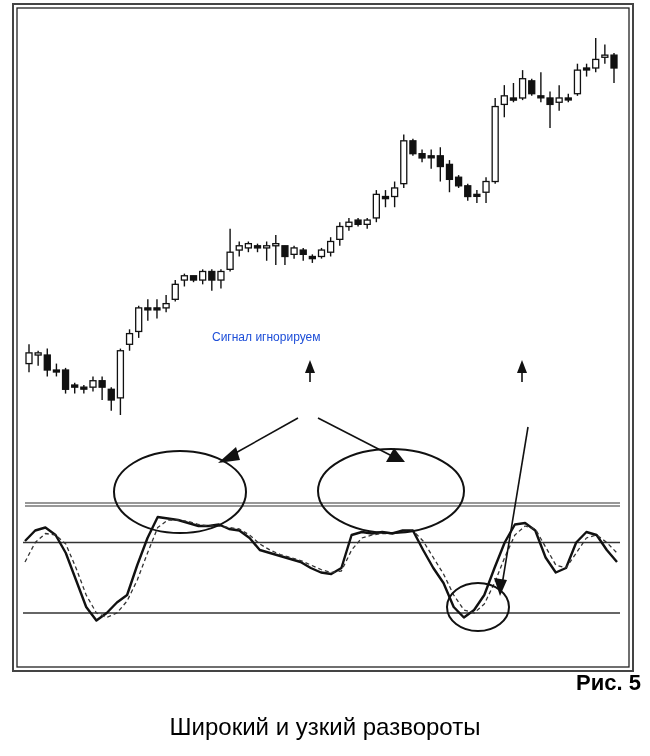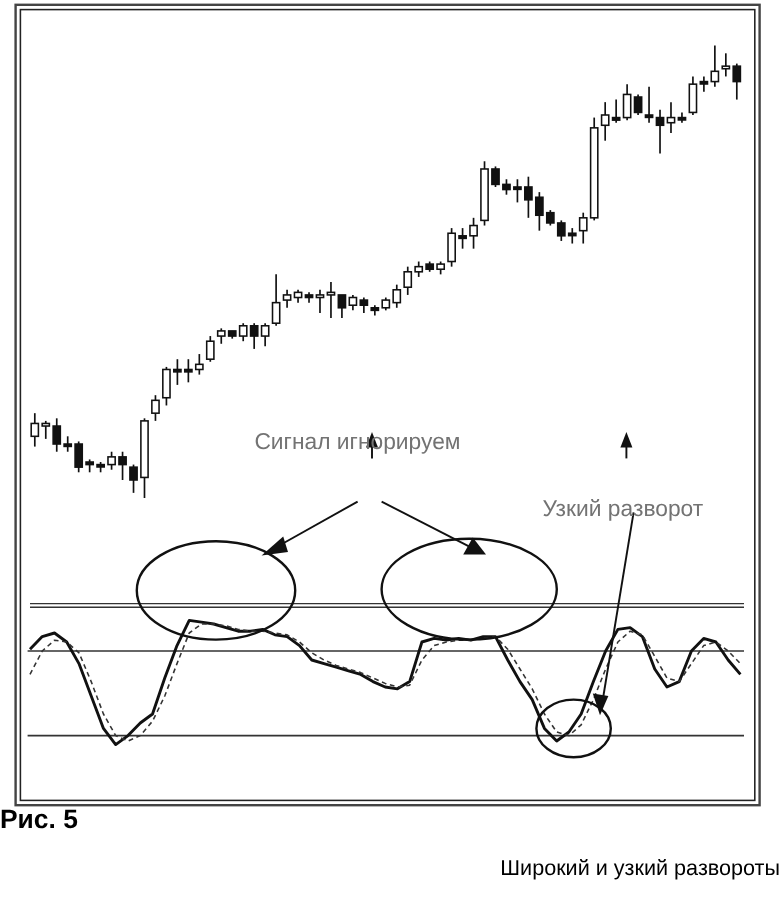--- a/index.html
+++ b/index.html
@@ -1,23 +1,23 @@
 <!DOCTYPE html>
 <html><head>
 <meta charset="utf-8">
 <style>
   html, body { margin: 0; padding: 0; background: #ffffff; }
   body { width: 650px; height: 756px; position: relative; overflow: hidden;
          font-family: "Liberation Sans", "DejaVu Sans", sans-serif; color: #000; }
   #figure { position: absolute; left: 0; top: 0; width: 650px; height: 680px; }
-  .label { position: absolute; font-size: 19px; white-space: nowrap; color: #737373; margin-top: 28px; }
-  .caption-num { position: absolute; left: 0; width: 641px; top: 670px; text-align: left;
+  .label { position: absolute; font-size: 12px; white-space: nowrap; color: #1d4ed8; }
+  .caption-num { position: absolute; left: 0; width: 641px; top: 670px; text-align: right;
                  font-size: 22px; font-weight: bold; }
-  .caption-title { position: absolute; left: 0; width: 650px; top: 713px; text-align: right;
-                   font-size: 18px; }
+  .caption-title { position: absolute; left: 0; width: 650px; top: 713px; text-align: center;
+                   font-size: 24px; }
 </style>
 </head>
 <body>
 
 <div id="figure">
   <svg id="chart-svg" width="650" height="680" viewBox="0 0 650 680" xmlns="http://www.w3.org/2000/svg">
 
     <rect x="13" y="4" width="620" height="667" fill="none" stroke="#444" stroke-width="2"></rect>
     <rect x="17" y="8" width="612" height="659" fill="none" stroke="#222" stroke-width="1.3"></rect>
     <g id="candles">
@@ -307,17 +307,16 @@
       <polygon points="500,596 494,578 507,580" fill="#111"></polygon>
 
       <line x1="310" y1="382" x2="310" y2="372" stroke="#111" stroke-width="1.6"></line>
       <polygon points="310,360 305,373 315,373" fill="#111"></polygon>
       <line x1="522" y1="382" x2="522" y2="372" stroke="#111" stroke-width="1.6"></line>
       <polygon points="522,360 517,373 527,373" fill="#111"></polygon>
     </g>
   </svg>
 
   <div class="label" style="left:212px; top:330px;">Сигнал игнорируем</div>
-  <div class="label" style="left:452px; top:386px;">Узкий разворот</div>
 </div>
 
 <div class="caption-num">Рис. 5</div>
 <div class="caption-title">Широкий и узкий развороты</div>
 
 </body></html>

